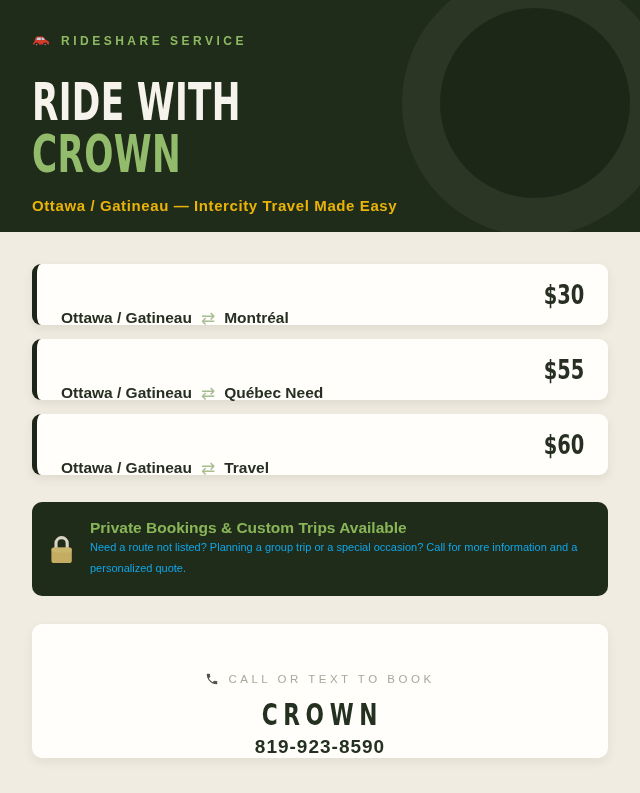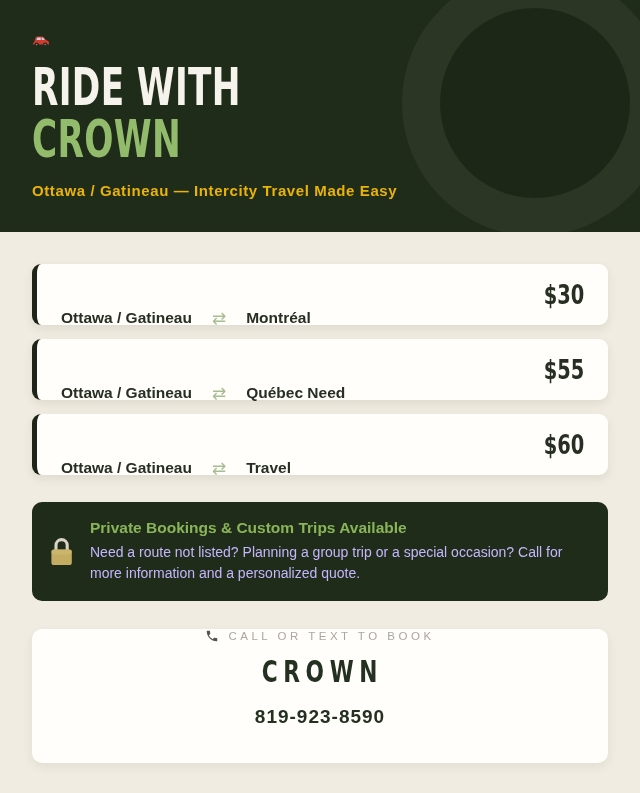--- a/index.html
+++ b/index.html
@@ -18,21 +18,21 @@
   .hero-ring {
     position:absolute; left:402px; top:-30px; width:266px; height:266px;
     border-radius:50%; border:38px solid rgba(242,240,228,0.055);
     background:rgba(0,0,0,0.10); background-clip:padding-box;
     pointer-events:none;
   }
   .badge { display:flex; align-items:center; gap:11px; position:relative; }
   .badge-label {
     color:#8db961; font-size:12px; font-weight:bold; letter-spacing:3.5px;
   }
-  .hero-title { margin-top:13px; position:relative; }
+  .hero-title { margin-top:28px; position:relative; }
   .hero-line {
     font-family:"DejaVu Sans", sans-serif; font-weight:bold;
     font-size:52px; line-height:52px; letter-spacing:0.5px;
     transform:scaleX(0.66); transform-origin:left center; white-space:nowrap;
   }
   .hero-line.white { color:#f5f3eb; }
   .hero-line.green { color:#92bc6b; }
   .hero-sub {
     margin-top:17px; color:#eab308; font-size:15px; font-weight:bold;
     letter-spacing:0.6px; position:relative;
@@ -41,57 +41,57 @@
   
   .main { padding:32px 32px 0 32px; }
 
   .route-card {
     background:#fffefa; border-left:5px solid #1d2418; border-radius:9px;
     height:61px; margin-bottom:14px; padding:0 24px;
     display:flex; align-items:center; justify-content:space-between;
     box-shadow:0 4px 10px rgba(80,70,50,0.10);
   }
   .route-label {
-    display:flex; align-items:baseline; gap:20px;
+    display:flex; align-items:baseline; gap:9px;
     font-size:15.5px; font-weight:bold; color:#272e22;margin-top:44px;
   }
   .route-arrow {
     font-family:"DejaVu Sans", sans-serif; font-weight:normal;
     color:#a7bd92; font-size:17px; position:relative; top:1px;
   }
   .route-price {
     font-family:"DejaVu Sans", sans-serif; font-weight:bold; font-size:27px;
     color:#272e22; transform:scaleX(0.72); transform-origin:right center;
     white-space:nowrap;
   }
 
   .banner {
     margin-top:27px; background:#202c1a; border-radius:10px;
     padding:17px 22px 17px 0; display:flex; align-items:center;
   }
   .banner-iconwrap { width:58px; min-width:58px; display:flex; justify-content:center; }
-  .banner-title { color:#89b558; font-size:15.5px; font-weight:bold; margin-bottom:5px; }
-  .banner-body { color:#c4b5fd; font-size:14px; line-height:21px; }
+  .banner-title { color:#89b558; font-size:15.5px; font-weight:bold; }
+  .banner-body { color:#0ea5e9; font-size:11px; line-height:21px; }
 
   .contact-card {
     margin-top:28px; background:#fffefb; border-radius:10px; height:134px;
-    display:flex; flex-direction:column; align-items:center; justify-content:flex-start;
+    display:flex; flex-direction:column; align-items:center; justify-content:flex-end;
     box-shadow:0 4px 10px rgba(80,70,50,0.08);
   }
   .contact-label {
     display:flex; align-items:center; gap:9px;
     color:#aaa79d; font-size:11.5px; letter-spacing:3.5px; font-weight:normal;
   }
   .contact-name {
     margin-top:11px; font-family:"DejaVu Sans", sans-serif; font-weight:bold;
     font-size:31px; line-height:34px; color:#243020; letter-spacing:8px;
     transform:scaleX(0.7); transform-origin:center; text-indent:8px; white-space:nowrap;
   }
   .contact-phone {
-    margin-top:18px; font-size:19px; font-weight:bold; color:#243020; letter-spacing:1px;
+    margin-top:5px; font-size:19px; font-weight:bold; color:#243020; letter-spacing:1px;
   }
   .svg-icon { display:block; }
 </style>
 </head>
 <body>
 
 <div class="page">
 
   <div class="hero">
     <div class="hero-ring"></div>
@@ -101,20 +101,21 @@
         <svg class="svg-icon" width="18" height="14" viewBox="0 0 18 14">
           <path d="M2.2 8.2 L3.2 4.4 Q3.6 2.6 5.4 2.6 L9.8 2.6 Q11.3 2.6 12.3 3.9 L13.9 6 L15.8 6.8 Q17 7.3 17 8.6 L17 10.6 L1 10.6 L1 9.6 Q1 8.4 2.2 8.2 Z" fill="#d23b2c"></path>
           <path d="M5.2 3.6 L8.8 3.6 L8.8 6 L4.6 6 Z" fill="#bcd3e8"></path>
           <path d="M9.7 3.6 L10.6 3.6 Q11.3 3.7 11.8 4.4 L12.9 6 L9.7 6 Z" fill="#bcd3e8"></path>
           <circle cx="4.6" cy="10.6" r="2.1" fill="#24241f"></circle>
           <circle cx="13.2" cy="10.6" r="2.1" fill="#24241f"></circle>
           <circle cx="4.6" cy="10.6" r="0.8" fill="#8f8f88"></circle>
           <circle cx="13.2" cy="10.6" r="0.8" fill="#8f8f88"></circle>
         </svg>
       </span>
+      <span class="badge-label">RIDESHARE SERVICE</span>
     </div>
 
     <div class="hero-title">
       <div class="hero-line white">RIDE WITH</div>
       <div class="hero-line green">CROWN</div>
     </div>
 
     <div class="hero-sub">Ottawa / Gatineau — Intercity Travel Made Easy</div>
   </div>
 

